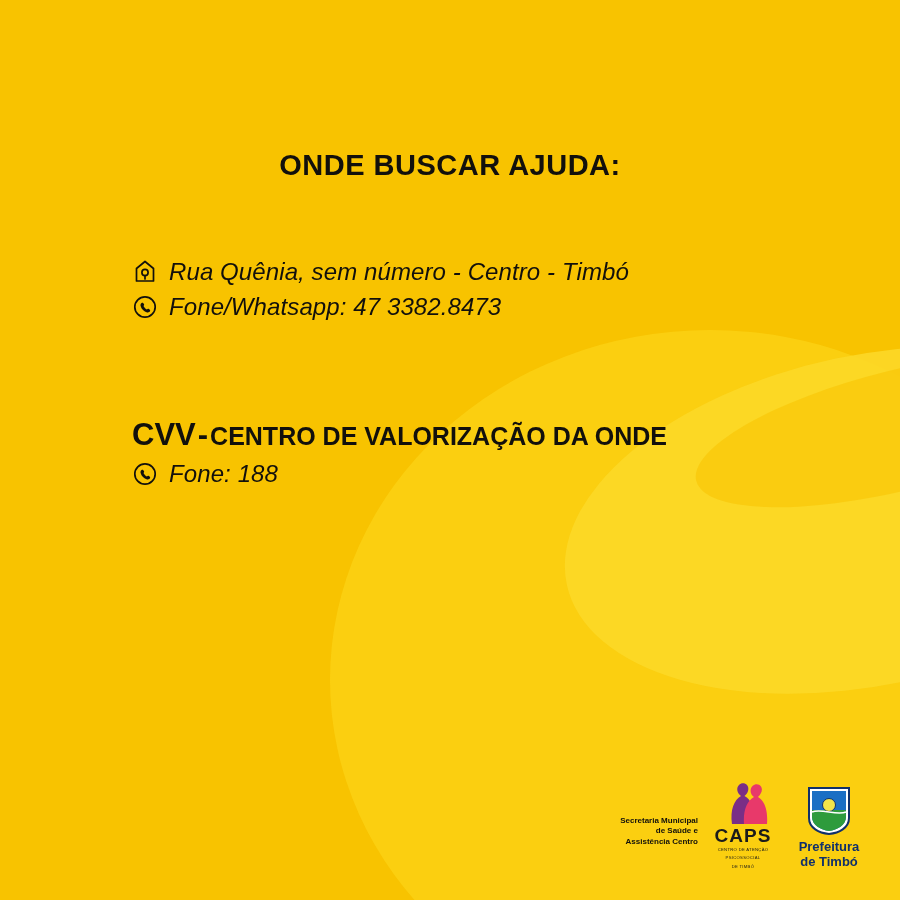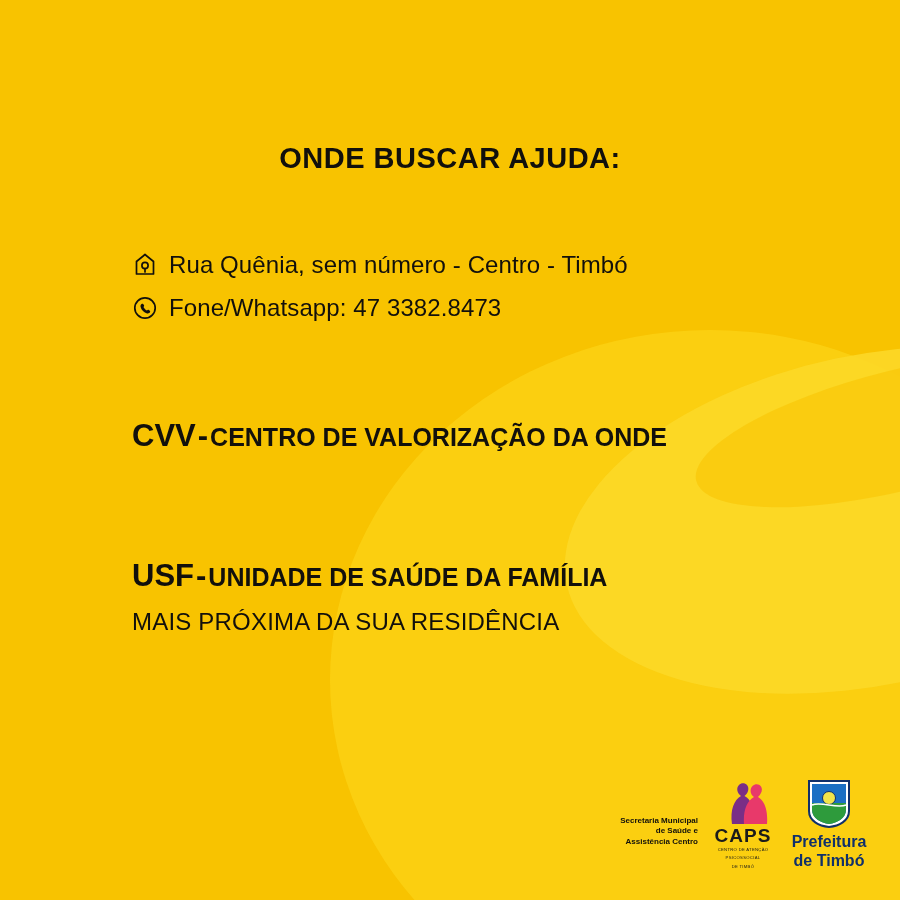--- a/index.html
+++ b/index.html
@@ -49,21 +49,21 @@
     width: 420px;
     height: 120px;
     border-radius: 50%;
     background: #F8C300;
     opacity: 0.55;
     transform: rotate(-14deg);
   }
   .content {
     position: relative;
     z-index: 3;
-    padding: 4px 132px;
+    padding: 11px 132px;
   }
   .title {
     text-align: center;
     font-size: 29px;
     font-weight: bold;
     letter-spacing: 0.5px;
     color: #12100C;
     padding-top: 138px;
     margin: 0;
   }
@@ -86,21 +86,22 @@
   .org-dash {
     font-size: 31px;
     padding: 0 2px;
   }
   .org-name {
     font-size: 25px;
   }
   .contact {
     display: flex;
     align-items: center;
-    margin-top: 15px;
+    margin-top: 7px;
+    font-style: italic;
   }
   .contact .ico {
     width: 26px;
     height: 26px;
     margin-right: 11px;
     flex: 0 0 26px;
     display: block;
   }
   .contact .txt {
     font-size: 24px;
@@ -160,21 +161,21 @@
     text-align: center;
     width: 78px;
   }
   .pref-shield {
     width: 44px;
     height: 50px;
     margin: 0 auto 3px auto;
     display: block;
   }
   .pref-word {
-    font-size: 16px;
+    font-size: 13px;
     font-weight: bold;
     color: #10306B;
     line-height: 1.2;
   }
 </style>
 </head>
 <body>
 
 <div class="poster">
 
@@ -205,28 +206,31 @@
           </svg>
         </span>
         <span class="txt">Fone/Whatsapp: 47 3382.8473</span>
       </div>
     </div>
 
     <div class="block block-cvv">
       <div class="org-line">
         <span class="org-acronym">CVV</span><span class="org-dash">-</span><span class="org-name">CENTRO DE VALORIZAÇÃO DA ONDE</span>
       </div>
-    </div>
-
-    <div class="block block-usf">
-      <div class="org-line">
-        <span class="org-acronym">USF</span><span class="org-dash">-</span><span class="org-name">UNIDADE DE SAÚDE DA FAMÍLIA</span>
-      </div>
-      <div class="subline">MAIS PRÓXIMA DA SUA RESIDÊNCIA</div>
-    </div>
+      <div class="contact">
+        <span class="ico">
+          <svg viewBox="0 0 26 26" width="26" height="26">
+            <circle cx="13" cy="13" r="10.2" fill="none" stroke="#12100C" stroke-width="1.7"></circle>
+            <path d="M9.6 8.9 c1.1-.6 1.8.2 2.3 1.1 .5 .9 .2 1.4-.4 1.9 .7 1.6 1.9 2.8 3.5 3.5 .5-.6 1-.9 1.9-.4 .9 .5 1.7 1.2 1.1 2.3 -.5 .9-1.7 1.4-2.9 1.1 -3.1-.8-5.7-3.4-6.5-6.5 -.3-1.2 .1-2.4 1-2.9 z" fill="#12100C"></path>
+          </svg>
+        </span>
+        <span class="txt">Fone: 188</span>
+      </div>
+    </div>
+
 
   </div>
 
   <div class="footer">
 
     <div class="sec-text">
       <div>Secretaria Municipal</div>
       <div>de Saúde e</div>
       <div>Assistência Centro</div>
     </div>

